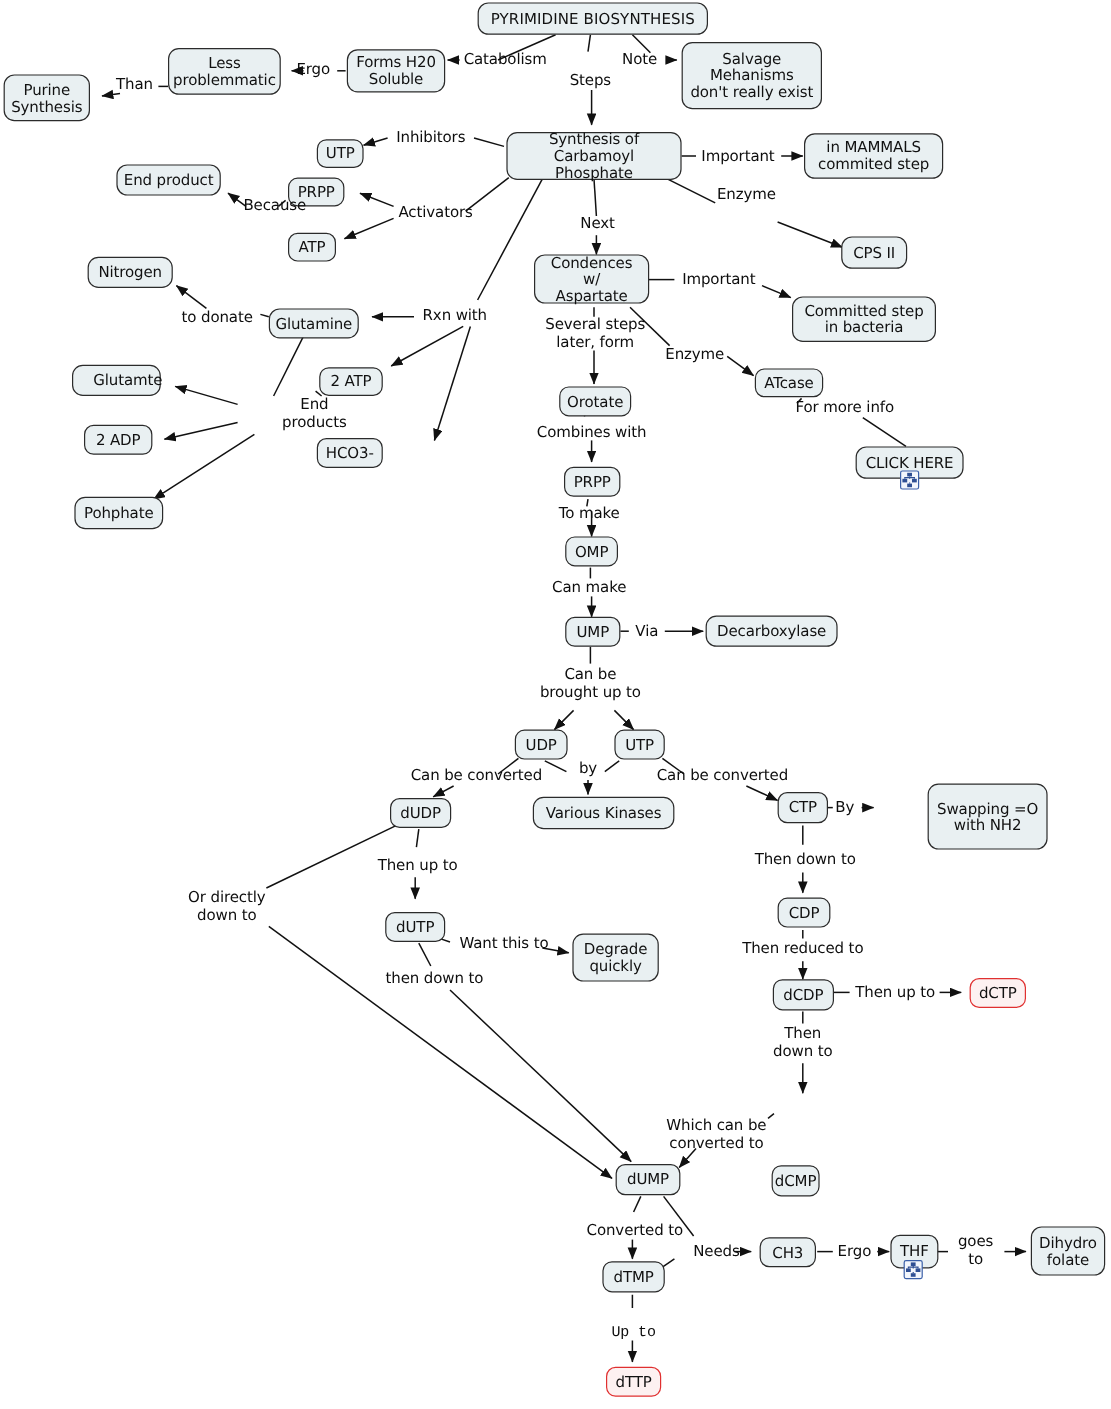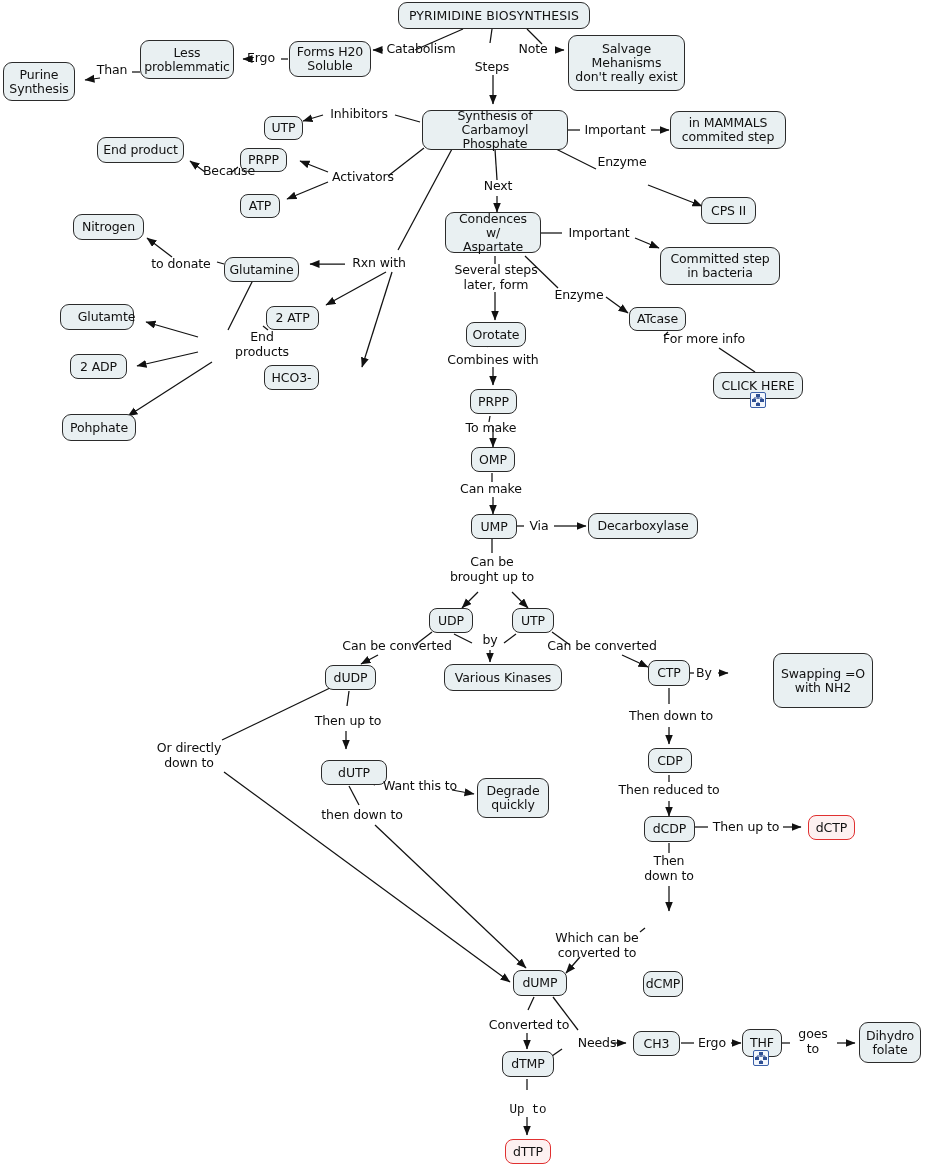--- a/index.html
+++ b/index.html
@@ -305,21 +305,21 @@
 
   <div class="node" style="left:444px; top:664px; width:118px; height:27px;">Various Kinases</div>
 
   <div class="node small" style="left:325px; top:665px; width:51px; height:25px;">dUDP</div>
 
   <div class="node small" style="left:648px; top:660px; width:42px; height:26px;">CTP</div>
 
   <div class="node" style="left:733px; top:653px; width:100px; height:55px;margin-left:40px;">Swapping =O
 with NH2</div>
 
-  <div class="node small" style="left:321px; top:760px; width:66px; height:25px;">dUTP</div>
+  <div class="node small" style="left:321px; top:760px; width:50px; height:25px;">dUTP</div>
 
   <div class="node" style="left:477px; top:778px; width:72px; height:40px;">Degrade
 quickly</div>
 
   <div class="node small" style="left:648px; top:748px; width:44px; height:25px;">CDP</div>
 
   <div class="node small" style="left:644px; top:816px; width:51px; height:26px;">dCDP</div>
 
   <div class="node small red" style="left:808px; top:815px; width:47px; height:25px;">dCTP</div>
 

